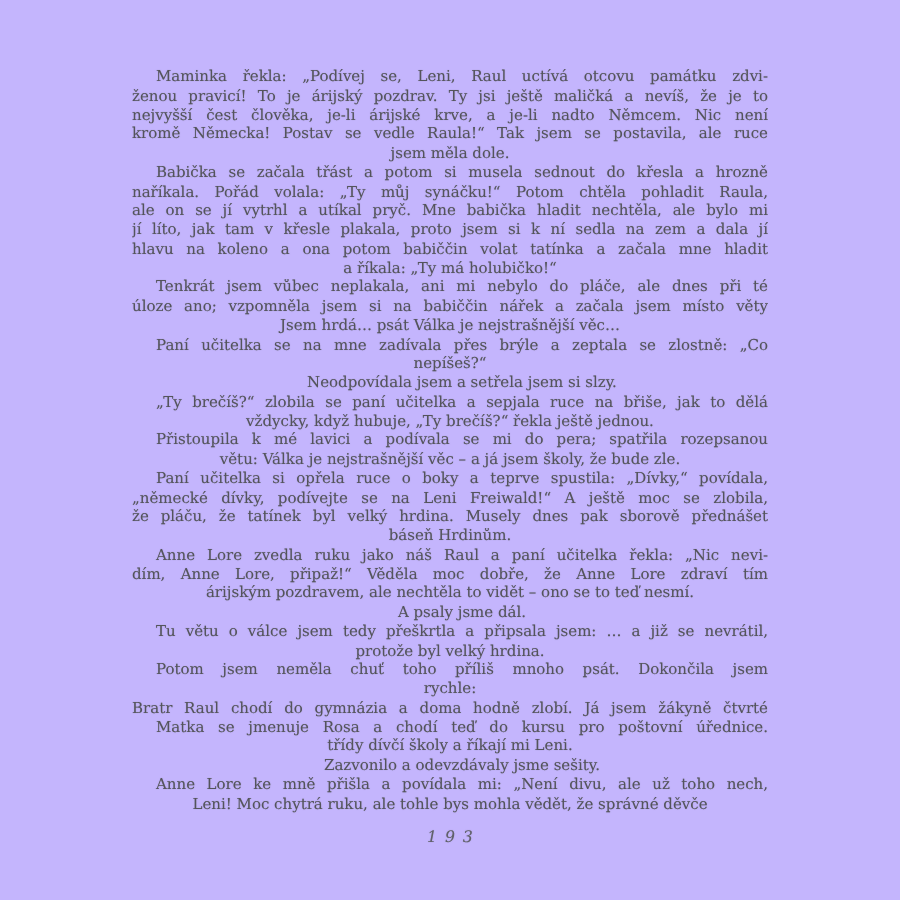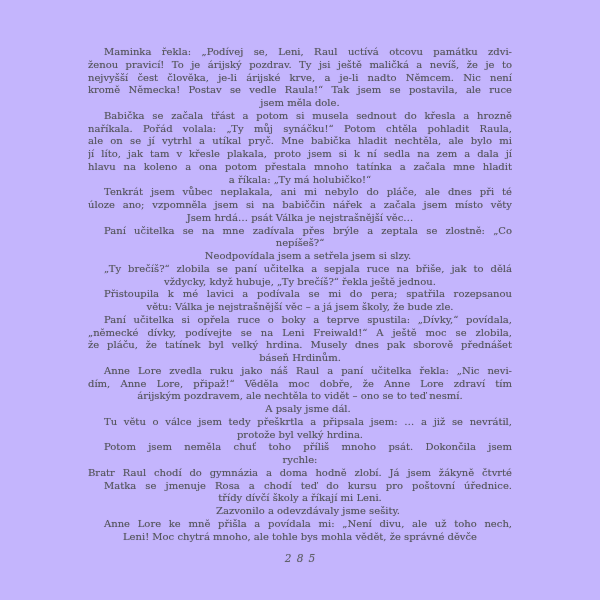--- a/index.html
+++ b/index.html
@@ -61,21 +61,21 @@
   <div class="text-block" id="text-block">
       <div class="line first full">Maminka řekla: „Podívej se, Leni, Raul uctívá otcovu památku zdvi-</div>
       <div class="line full">ženou pravicí! To je árijský pozdrav. Ty jsi ještě maličká a nevíš, že je to</div>
       <div class="line full">nejvyšší čest člověka, je-li árijské krve, a je-li nadto Němcem. Nic není</div>
       <div class="line full">kromě Německa! Postav se vedle Raula!“ Tak jsem se postavila, ale ruce</div>
       <div class="line">jsem měla dole.</div>
       <div class="line first full">Babička se začala třást a potom si musela sednout do křesla a hrozně</div>
       <div class="line full">naříkala. Pořád volala: „Ty můj synáčku!“ Potom chtěla pohladit Raula,</div>
       <div class="line full">ale on se jí vytrhl a utíkal pryč. Mne babička hladit nechtěla, ale bylo mi</div>
       <div class="line full">jí líto, jak tam v křesle plakala, proto jsem si k ní sedla na zem a dala jí</div>
-      <div class="line full">hlavu na koleno a ona potom přestala mnoho tatínka a začala mne hladit</div>
+      <div class="line full">hlavu na koleno a ona potom babiččin volat tatínka a začala mne hladit</div>
       <div class="line">a říkala: „Ty má holubičko!“</div>
       <div class="line first full">Tenkrát jsem vůbec neplakala, ani mi nebylo do pláče, ale dnes při té</div>
       <div class="line full">úloze ano; vzpomněla jsem si na babiččin nářek a začala jsem místo věty</div>
       <div class="line">Jsem hrdá… psát Válka je nejstrašnější věc…</div>
       <div class="line first full">Paní učitelka se na mne zadívala přes brýle a zeptala se zlostně: „Co</div>
       <div class="line">nepíšeš?“</div>
       <div class="line first">Neodpovídala jsem a setřela jsem si slzy.</div>
       <div class="line first full">„Ty brečíš?“ zlobila se paní učitelka a sepjala ruce na břiše, jak to dělá</div>
       <div class="line">vždycky, když hubuje, „Ty brečíš?“ řekla ještě jednou.</div>
       <div class="line first full">Přistoupila k mé lavici a podívala se mi do pera; spatřila rozepsanou</div>
@@ -90,16 +90,16 @@
       <div class="line first">A psaly jsme dál.</div>
       <div class="line first full">Tu větu o válce jsem tedy přeškrtla a připsala jsem: … a již se nevrátil,</div>
       <div class="line">protože byl velký hrdina.</div>
       <div class="line first full">Potom jsem neměla chuť toho příliš mnoho psát. Dokončila jsem</div>
       <div class="line">rychle:</div>
       <div class="line full">Bratr Raul chodí do gymnázia a doma hodně zlobí. Já jsem žákyně čtvrté</div>
       <div class="line first full">Matka se jmenuje Rosa a chodí teď do kursu pro poštovní úřednice.</div>
       <div class="line">třídy dívčí školy a říkají mi Leni.</div>
       <div class="line first">Zazvonilo a odevzdávaly jsme sešity.</div>
       <div class="line first full">Anne Lore ke mně přišla a povídala mi: „Není divu, ale už toho nech,</div>
-      <div class="line">Leni! Moc chytrá mnoho, ale tohle bys mohla vědět, že správné děvče</div>
+      <div class="line">Leni! Moc chytrá ruku, ale tohle bys mohla vědět, že správné děvče</div>
     </div>
-  <div class="page-number">285</div>
+  <div class="page-number">193</div>
 </div>
 
 </body></html>

